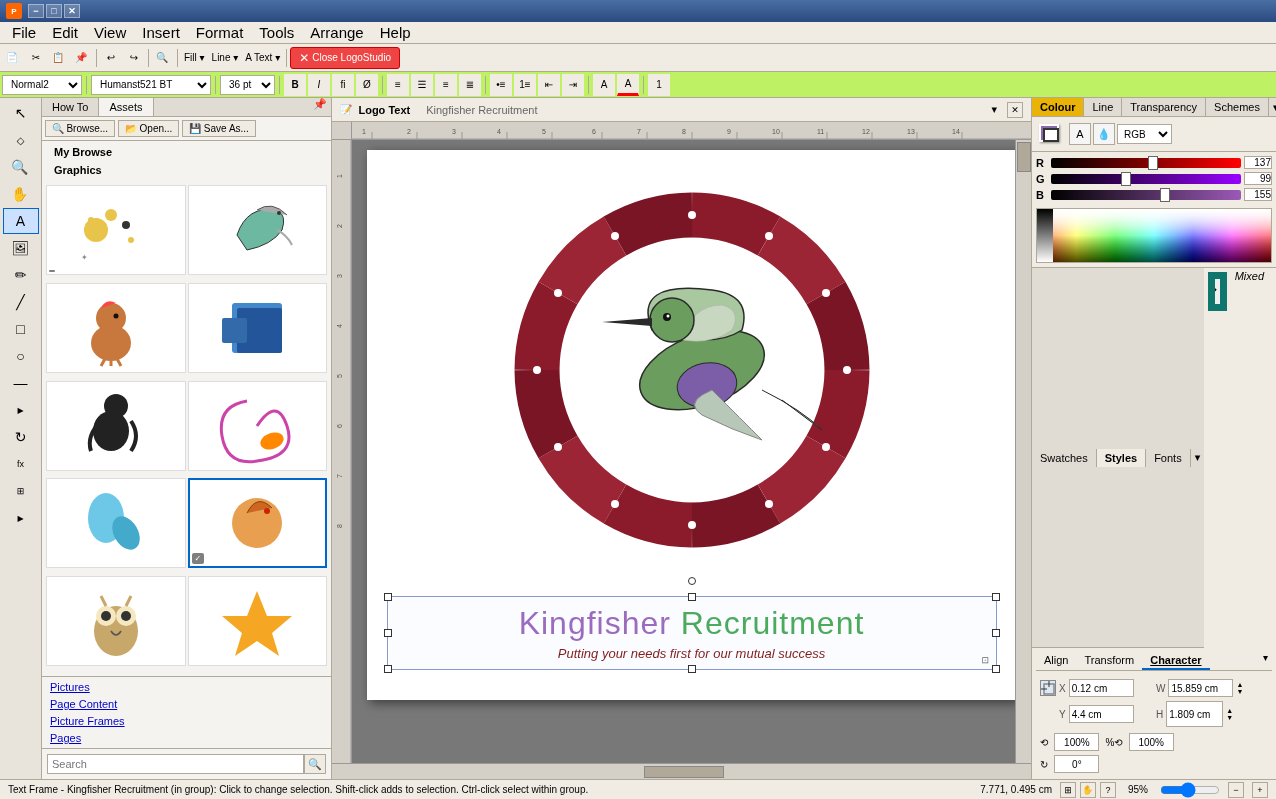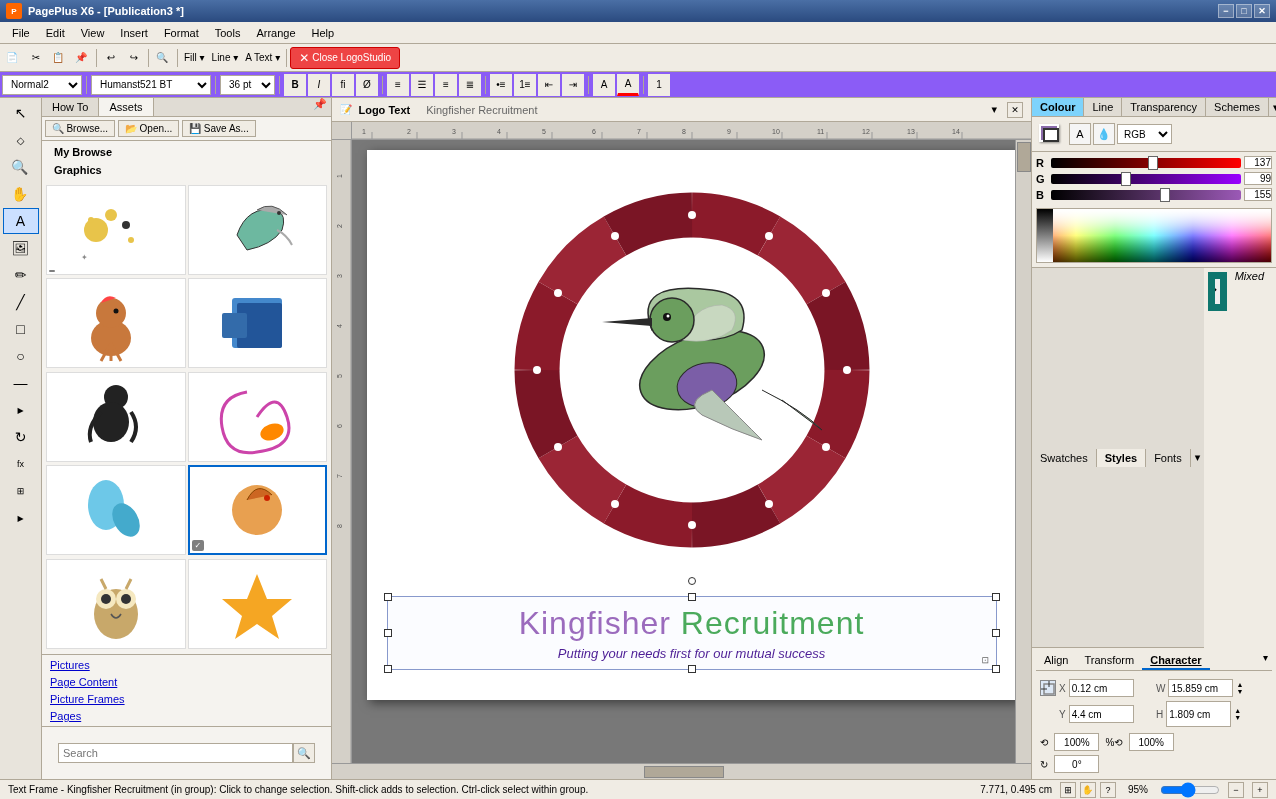--- a/index.html
+++ b/index.html
@@ -7,30 +7,30 @@
 
     
     #title-bar { background: linear-gradient(to bottom, #4a6fa5, #2a4a7f); color: white; height: 22px; display: flex; align-items: center; padding: 0 6px; font-size: 11px; font-weight: bold; user-select: none; }
     #title-bar .title-icon { width: 16px; height: 16px; margin-right: 6px; background: #ff6600; border-radius: 2px; display: flex; align-items: center; justify-content: center; font-size: 8px; color: white; }
     #title-bar .title-text { flex: 1; }
     #title-bar .win-controls { display: flex; gap: 2px; }
     #title-bar .win-btn { width: 16px; height: 14px; border: 1px solid rgba(255,255,255,0.4); background: rgba(255,255,255,0.2); color: white; font-size: 9px; cursor: pointer; display: flex; align-items: center; justify-content: center; }
 
     
     #menu-bar { background: #f0ece4; height: 22px; display: flex; align-items: center; padding: 0 4px; border-bottom: 1px solid #b0a898; }
-    .menu-item { padding: 2px 8px; cursor: pointer; font-size: 11px; }
+    .menu-item { padding: 2px 8px; cursor: pointer; font-size: 15px; }
 
     
     .toolbar { background: #f0ece4; height: 28px; display: flex; align-items: center; padding: 0 2px; border-bottom: 1px solid #b0a898; gap: 1px; flex-wrap: wrap; }
     .tb-btn { height: 22px; min-width: 22px; padding: 0 2px; background: #f0ece4; border: 1px solid transparent; cursor: pointer; display: flex; align-items: center; justify-content: center; font-size: 10px; }
     .tb-sep { width: 1px; height: 18px; background: #b0a898; margin: 0 2px; }
     .tb-dropdown { height: 20px; padding: 0 4px; font-size: 10px; background: white; border: 1px solid #b0a898; cursor: pointer; }
 
     
-    #text-toolbar { background: #8b5cf6; height: 26px; display: flex; align-items: center; padding: 0 2px; border-bottom: 1px solid #b0a898; gap: 2px; }
+    #text-toolbar { background: #bef264; height: 26px; display: flex; align-items: center; padding: 0 2px; border-bottom: 1px solid #b0a898; gap: 2px; }
 
     
     #main { display: flex; flex: 1; height: calc(799px - 22px - 22px - 28px - 26px - 20px); }
 
     
     #left-sidebar { width: 42px; background: #e8e4dc; border-right: 1px solid #b0a898; display: flex; flex-direction: column; align-items: center; padding: 2px 0; gap: 1px; }
     .tool-btn { width: 36px; height: 26px; background: #e8e4dc; border: 1px solid transparent; cursor: pointer; display: flex; align-items: center; justify-content: center; font-size: 14px; }
 
     
     #assets-panel { width: 290px; background: #f5f3ef; border-right: 1px solid #b0a898; display: flex; flex-direction: column; }
@@ -40,35 +40,35 @@
     #assets-toolbar { display: flex; align-items: center; padding: 3px; gap: 3px; border-bottom: 1px solid #b0a898; }
     .assets-toolbar-btn { font-size: 10px; padding: 2px 6px; background: #f0ece4; border: 1px solid #b0a898; cursor: pointer; display: flex; align-items: center; gap: 2px; }
     #assets-nav { display: flex; flex-direction: column; padding: 2px 4px; }
     .nav-item { padding: 3px 8px; font-size: 11px; cursor: pointer; font-weight: bold; }
     #assets-grid { display: grid; grid-template-columns: 1fr 1fr; gap: 2px; padding: 4px; overflow-y: auto; flex: 1; }
     .asset-item { background: white; border: 1px solid #ddd; display: flex; align-items: center; justify-content: center; height: 90px; cursor: pointer; position: relative; overflow: hidden; }
     .asset-item.selected { border: 2px solid #0066cc; }
     .asset-badge { position: absolute; bottom: 2px; left: 2px; background: rgba(0,0,0,0.5); color: white; font-size: 8px; padding: 1px 3px; border-radius: 2px; }
     #assets-footer { display: flex; flex-direction: column; gap: 1px; padding: 2px 4px; border-top: 1px solid #b0a898; }
     .footer-link { font-size: 11px; color: #0000cc; cursor: pointer; padding: 2px 4px; text-decoration: underline; }
-    #search-bar { display: flex; align-items: center; padding: 16px; border-top: 1px solid #b0a898; }
+    #search-bar { display: flex; align-items: center; padding: 5px; border-top: 1px solid #b0a898; }
     #search-input { flex: 1; height: 20px; border: 1px solid #b0a898; padding: 0 4px; font-size: 11px; }
     .search-btn { width: 22px; height: 20px; border: 1px solid #b0a898; background: #f0ece4; cursor: pointer; display: flex; align-items: center; justify-content: center; font-size: 11px; }
 
     
     #canvas-area { flex: 1; background: #7a7a7a; display: flex; flex-direction: column; overflow: hidden; position: relative; }
     #logo-text-bar { background: #f0ece4; height: 24px; display: flex; align-items: center; padding: 0 8px; border-bottom: 1px solid #b0a898; gap: 6px; }
     .logo-tab { font-size: 11px; font-weight: bold; }
 
     
     #right-panel { width: 245px; background: #f0ece4; border-left: 1px solid #b0a898; display: flex; flex-direction: column; }
     #colour-panel { border-bottom: 1px solid #b0a898; }
     .panel-tabs { display: flex; background: #e0dcd4; border-bottom: 1px solid #b0a898; align-items: center; }
     .panel-tab { padding: 3px 8px; font-size: 11px; cursor: pointer; border-right: 1px solid #b0a898; }
-    .panel-tab.active { background: #7dd3fc; font-weight: bold; }
+    .panel-tab.active { background: #eab308; font-weight: bold; }
     .panel-options { display: flex; align-items: center; gap: 2px; padding: 3px; border-bottom: 1px solid #b0a898; }
     .color-tool-btn { width: 22px; height: 22px; border: 1px solid #b0a898; background: #f5f5f5; cursor: pointer; display: flex; align-items: center; justify-content: center; font-size: 11px; }
     .color-mode-select { font-size: 10px; height: 20px; border: 1px solid #b0a898; background: white; padding: 0 2px; }
     .color-sliders { padding: 4px; }
     .slider-row { display: flex; align-items: center; margin-bottom: 3px; gap: 3px; }
     .slider-label { width: 12px; font-size: 11px; font-weight: bold; }
     .color-slider { flex: 1; height: 12px; cursor: pointer; }
     .slider-value-input { width: 28px; font-size: 10px; border: 1px solid #b0a898; text-align: right; }
 
     
@@ -102,21 +102,20 @@
     .r-slider-r { background: linear-gradient(to right, #000, #ff0000); }
     .r-slider-g { background: linear-gradient(to right, #000, #9900ff); }
     .r-slider-b { background: linear-gradient(to right, #000, #9b59b6); }
     .r-slider::-webkit-slider-thumb { -webkit-appearance: none; width: 10px; height: 14px; background: #fff; border: 1px solid #666; cursor: pointer; }
   </style>
 </head>
 <body>
 
 <div id="title-bar">
   <div class="title-icon">P</div>
-  <span class="title-text">PagePlus X6 - [Publication3 *]</span>
   <div class="win-controls">
     <div class="win-btn">−</div>
     <div class="win-btn">□</div>
     <div class="win-btn">✕</div>
   </div>
 </div>
 
 <div id="menu-bar">
   <span class="menu-item">File</span>
   <span class="menu-item">Edit</span>
@@ -469,21 +468,21 @@
               <div style="position:absolute; bottom:-4px; right:-4px; width:8px; height:8px; background:white; border:1px solid #333;"></div>
               <div style="position:absolute; top:50%; left:-4px; width:8px; height:8px; background:white; border:1px solid #333; transform:translateY(-50%);"></div>
               <div style="position:absolute; top:50%; right:-4px; width:8px; height:8px; background:white; border:1px solid #333; transform:translateY(-50%);"></div>
 
               <div style="position:absolute; top:-20px; left:50%; width:8px; height:8px; border-radius:50%; background:white; border:1px solid #333; transform:translateX(-50%);"></div>
 
               <div style="text-align:center; font-size:32px; font-family:'Humanst521 BT', Arial, sans-serif; letter-spacing:1px;">
                 <span style="color:#9B6BBD;">Kingfisher </span><span style="color:#4BAA5C; font-weight:500;">Recruitment</span>
               </div>
 
-              <div style="text-align:center; font-size:13px; font-style:italic; color:#4c1d95; margin-top:4px;">Putting your needs first for our mutual success</div>
+              <div style="text-align:center; font-size:13px; font-style:italic; color:#7f1d1d; margin-top:4px;">Putting your needs first for our mutual success</div>
 
               <div style="position:absolute; bottom:2px; right:2px; width:12px; height:12px; font-size:9px; color:#666;">⊡</div>
             </div>
 
           </div>
 
           <div style="position:absolute; right:0; top:0; width:16px; height:100%; background:#d4d0c8; border-left:1px solid #999;">
             <div style="width:14px; height:30px; background:#b0a898; margin:2px auto; border:1px solid #888; cursor:pointer;"></div>
           </div>
         </div>
@@ -749,21 +748,21 @@
             <span style="font-size:7px; cursor:pointer; line-height:1;">▼</span>
           </div>
         </div>
         <div style="display:flex; align-items:center; gap:3px;">
           <div style="width:16px; height:16px; background:transparent;"></div>
           <span style="font-size:10px; color:#555;">Y</span>
           <input type="text" style="width: 65px; height: 18px; border: 1px solid rgb(176, 168, 152); font-size: 10px; padding: 0px 2px;" value="4.4 cm">
         </div>
         <div style="display:flex; align-items:center; gap:3px;">
           <span style="font-size:10px; color:#555;">H</span>
-          <input type="text" style="width: 65px; height: 18px; border: 1px solid rgb(176, 168, 152); font-size: 10px; padding: 12px 2px;" value="1.809 cm">
+          <input type="text" style="width: 57px; height: 18px; border: 1px solid rgb(176, 168, 152); font-size: 10px; padding: 12px 2px;" value="1.809 cm">
           <div style="display:flex; flex-direction:column;">
             <span style="font-size:7px; cursor:pointer; line-height:1;">▲</span>
             <span style="font-size:7px; cursor:pointer; line-height:1;">▼</span>
           </div>
         </div>
       </div>
 
       <div style="padding:2px 4px; display:flex; align-items:center; gap:6px;">
         <span style="font-size:10px;">⟲</span>
         <input type="text" style="width: 45px; height: 18px; border: 1px solid rgb(176, 168, 152); font-size: 10px; text-align: center;" value="100%">

